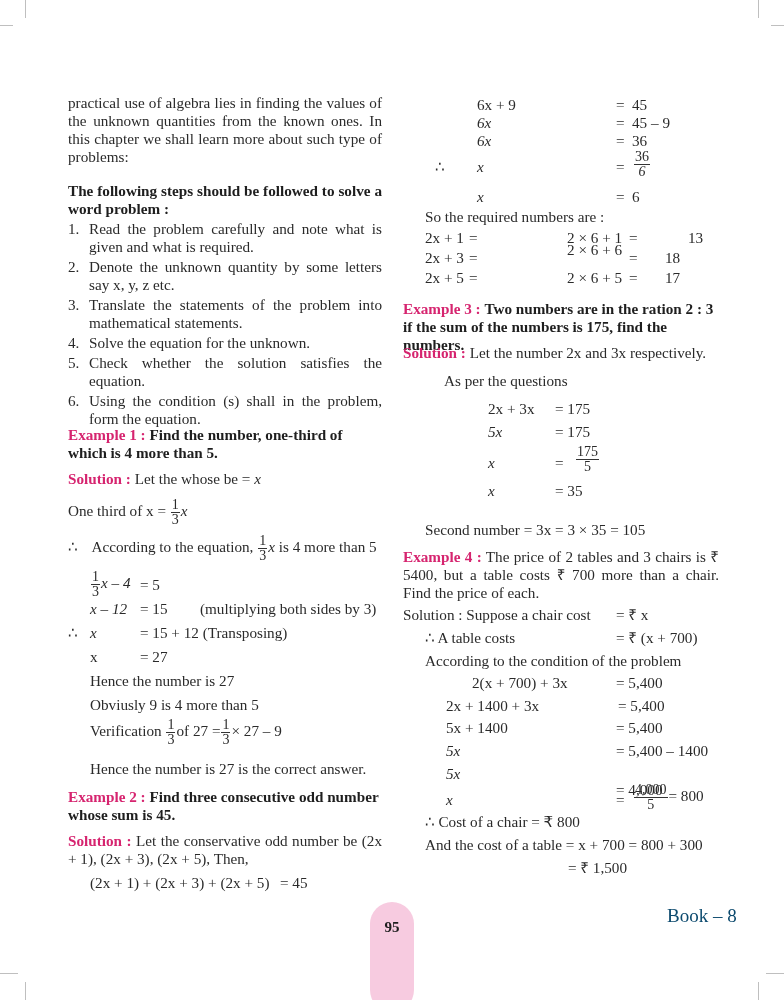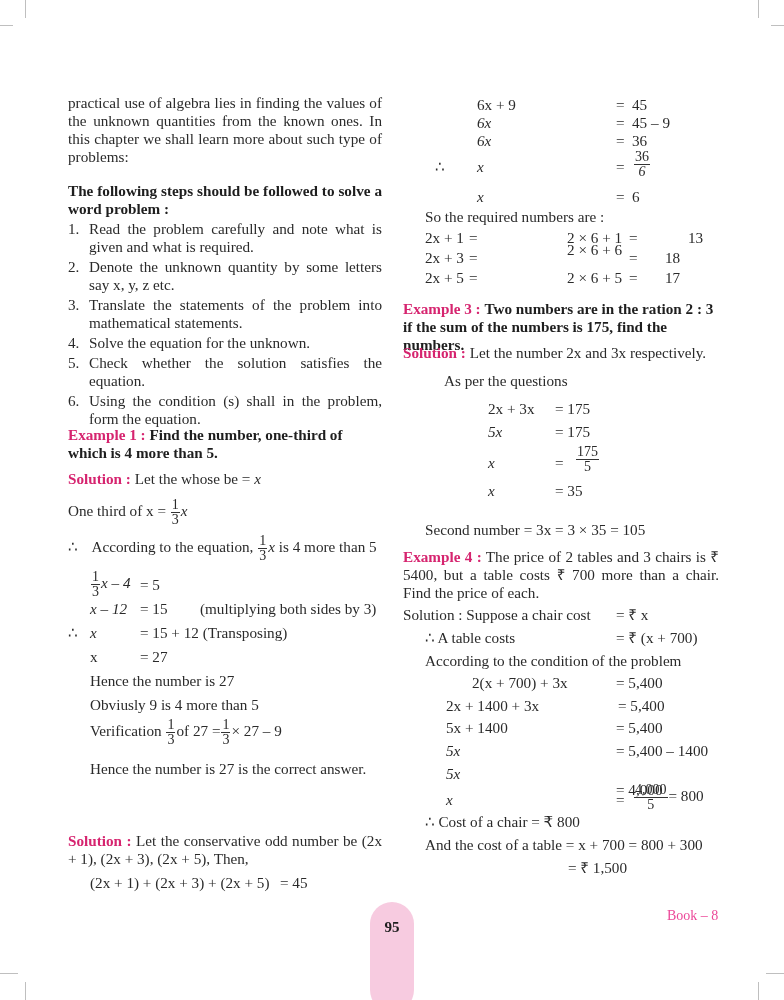--- a/index.html
+++ b/index.html
@@ -20,21 +20,21 @@
   .frac { display: inline-block; vertical-align: middle; text-align: center; line-height: 14px; font-size: 14px; margin: 0 1px; }
   .frac .num { display: block; border-bottom: 1px solid #333; padding: 0 1px; }
   .frac .den { display: block; }
   .list-item { position: relative; padding-left: 21px; margin-bottom: 2px; }
   .list-item .n { position: absolute; left: 0; top: 0; }
   .page-num-tab {
     position: absolute; left: 370px; top: 902px; width: 44px; height: 110px;
     background: #f7cbe0; border-radius: 22px;
   }
   .page-num { position: absolute; left: 0; width: 44px; top: 16px; text-align: center; font-weight: bold; font-size: 15px; color: #1e1e1e; }
-  .book-label { position: absolute; left: 667px; top: 907px; font-size: 14px; color: #ec4899; }
+  .book-label { position: absolute; left: 667px; top: 907px; font-size: 19px; color: #0c4a6e; }
 </style>
 </head>
 <body>
 
 <div class="page">
 
   <div class="crop" style="left:25px;top:0;width:1px;height:18px;"></div>
   <div class="crop" style="left:0;top:25px;width:13px;height:1px;"></div>
   <div class="crop" style="left:758px;top:0;width:1px;height:18px;"></div>
   <div class="crop" style="left:771px;top:25px;width:13px;height:1px;"></div>
@@ -95,20 +95,24 @@
 
   <div class="abs" style="left:90px;top:672px;">Hence the number is 27</div>
   <div class="abs" style="left:90px;top:696px;">Obviusly 9 is 4 more than 5</div>
 
   <div class="abs" style="left:90px;top:718px;">
     <span>Verification </span><span class="frac"><span class="num">1</span><span class="den">3</span></span><span>of 27 =</span><span class="frac"><span class="num">1</span><span class="den">3</span></span><span>× 27 – 9</span>
   </div>
 
   <div class="abs" style="left:90px;top:760px;">Hence the number is 27 is the correct answer.</div>
 
+  <div class="abs" style="left:68px;top:788px;width:314px;white-space:normal;">
+    <span class="pink">Example 2 :</span>
+    <span class="bold">Find three consecutive odd number whose sum is 45.</span>
+  </div>
   <div class="abs just" style="left:68px;top:832px;width:314px;white-space:normal;">
     <span class="pink">Solution :</span>
     <span>Let the conservative odd number be (2x + 1), (2x + 3), (2x + 5), Then,</span>
   </div>
   <div class="abs" style="left:90px;top:874px;">(2x + 1) + (2x + 3) + (2x + 5)</div>
   <div class="abs" style="left:280px;top:874px;">=   45</div>
 
   <div class="abs" style="left:477px;top:96px;">6x + 9</div>
   <div class="abs" style="left:616px;top:96px;">=</div>
   <div class="abs" style="left:632px;top:96px;">45</div>

